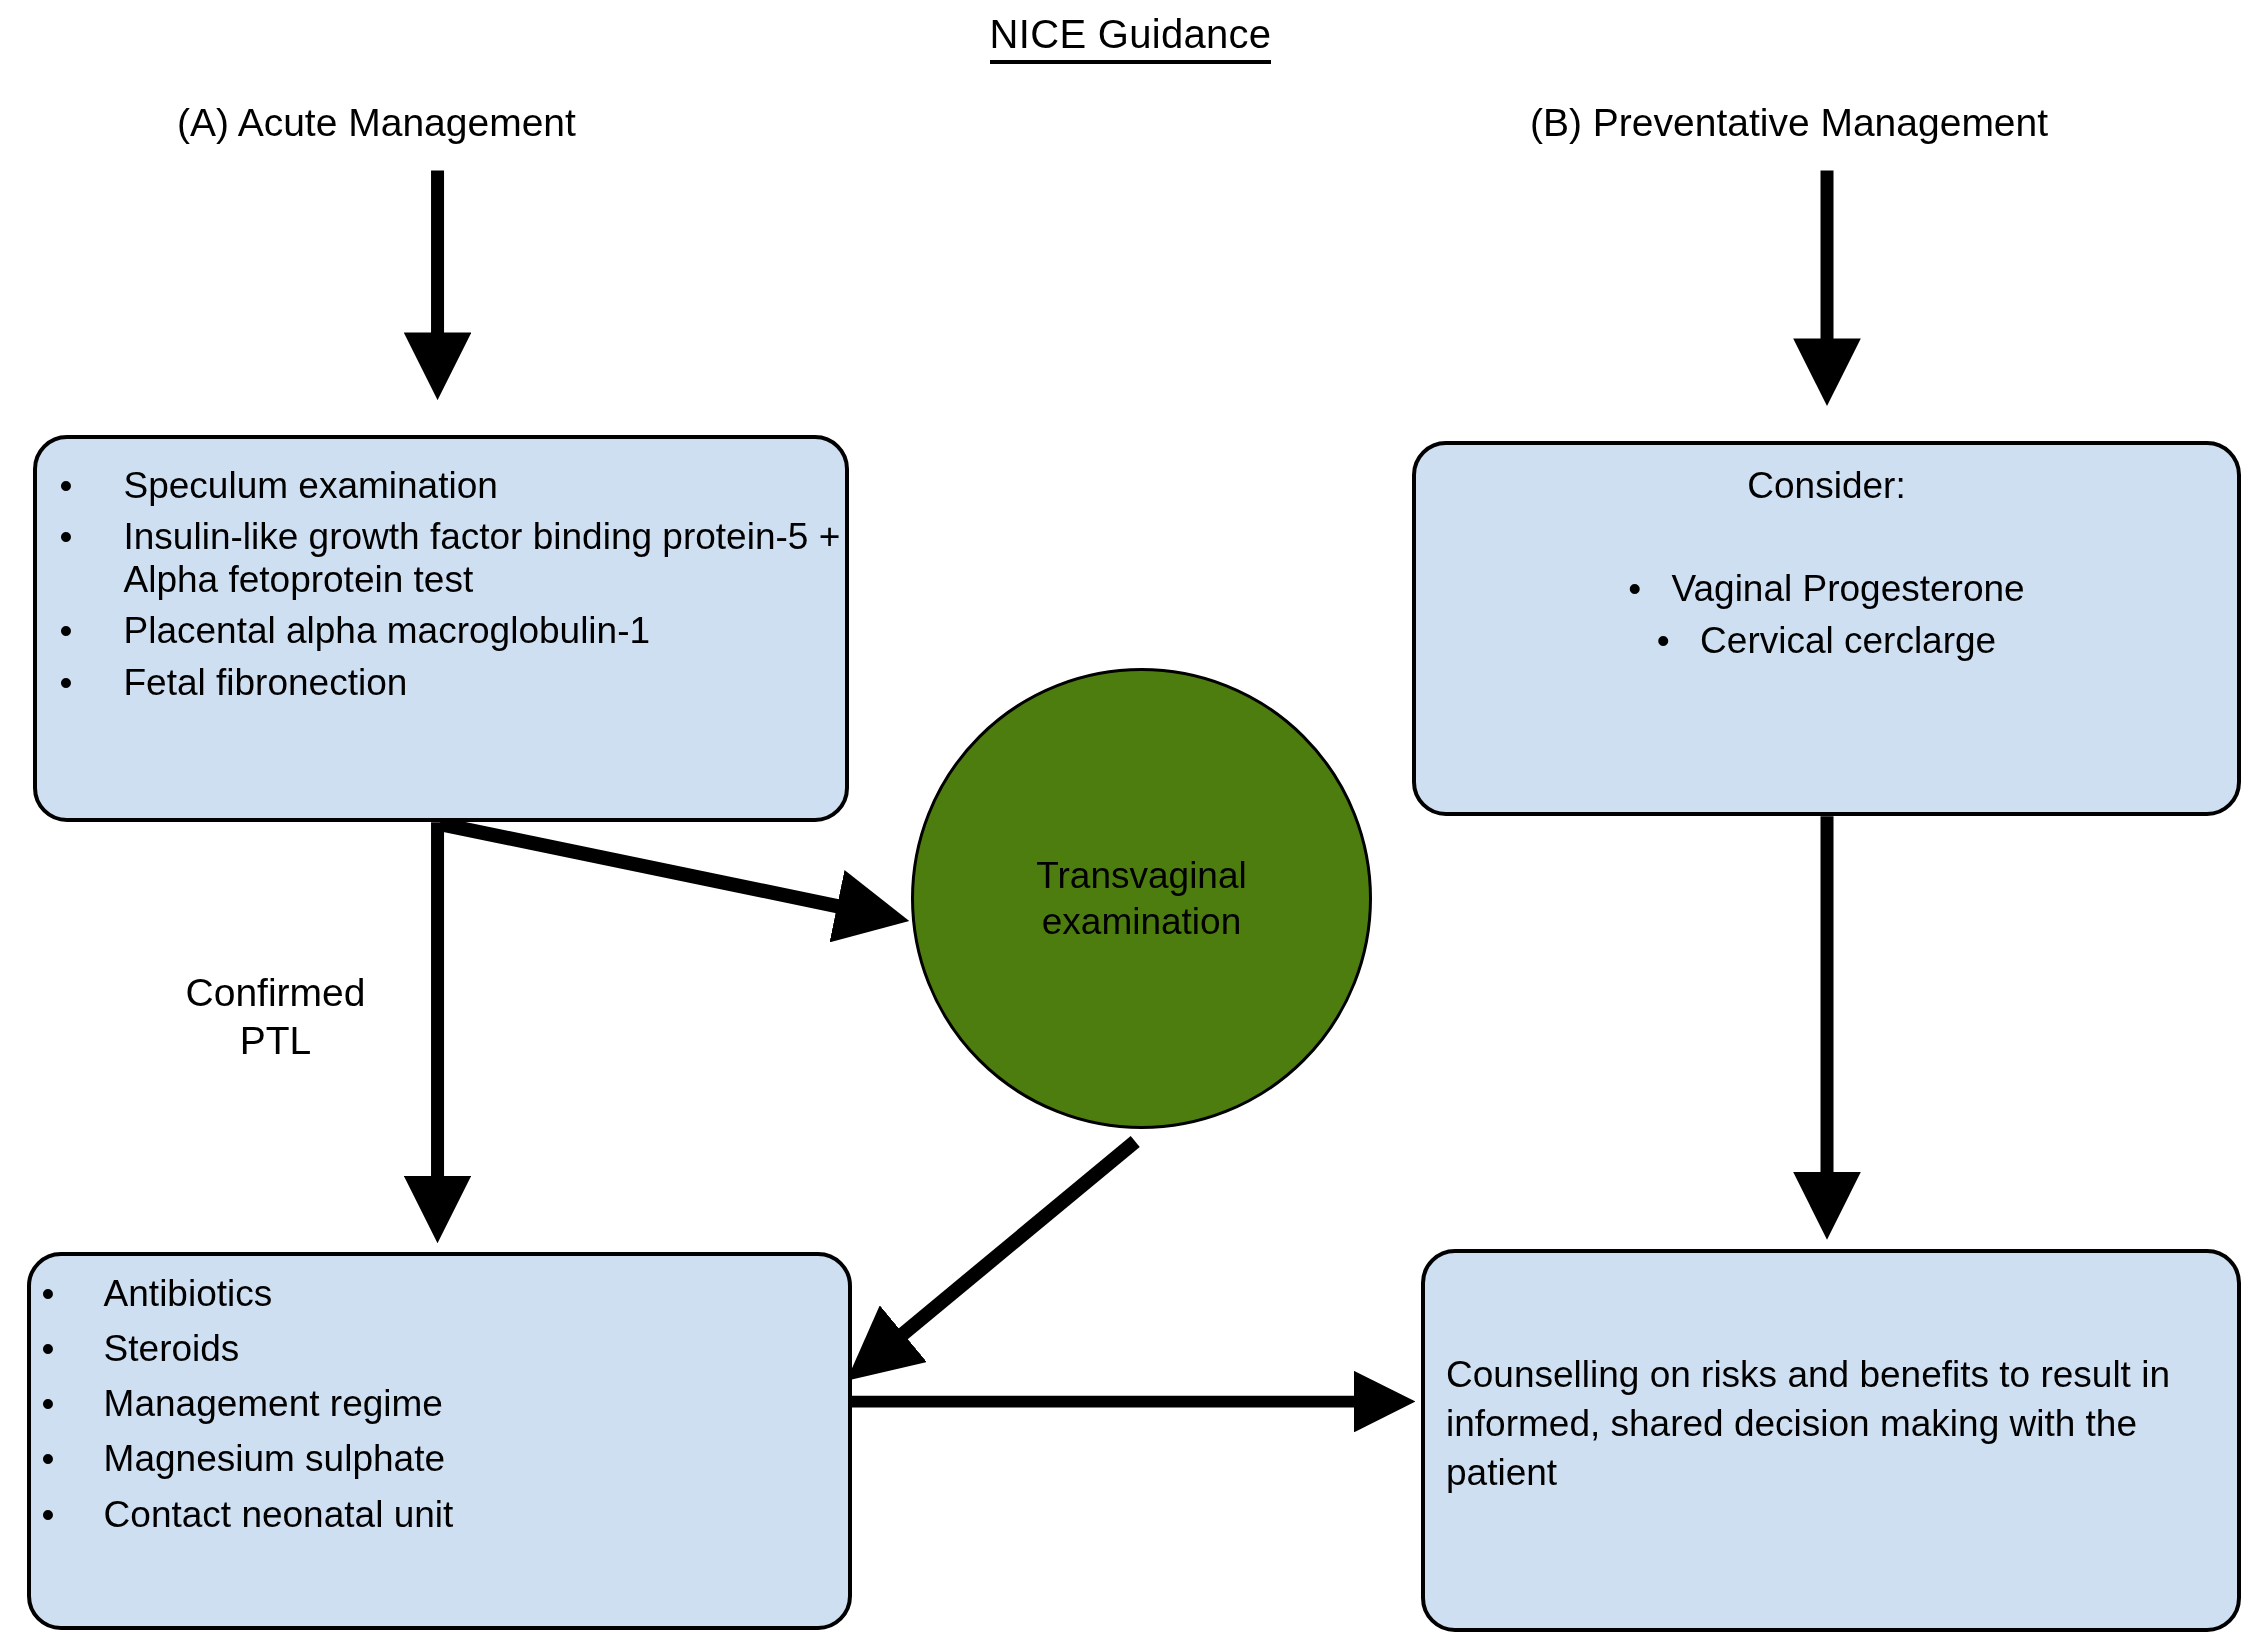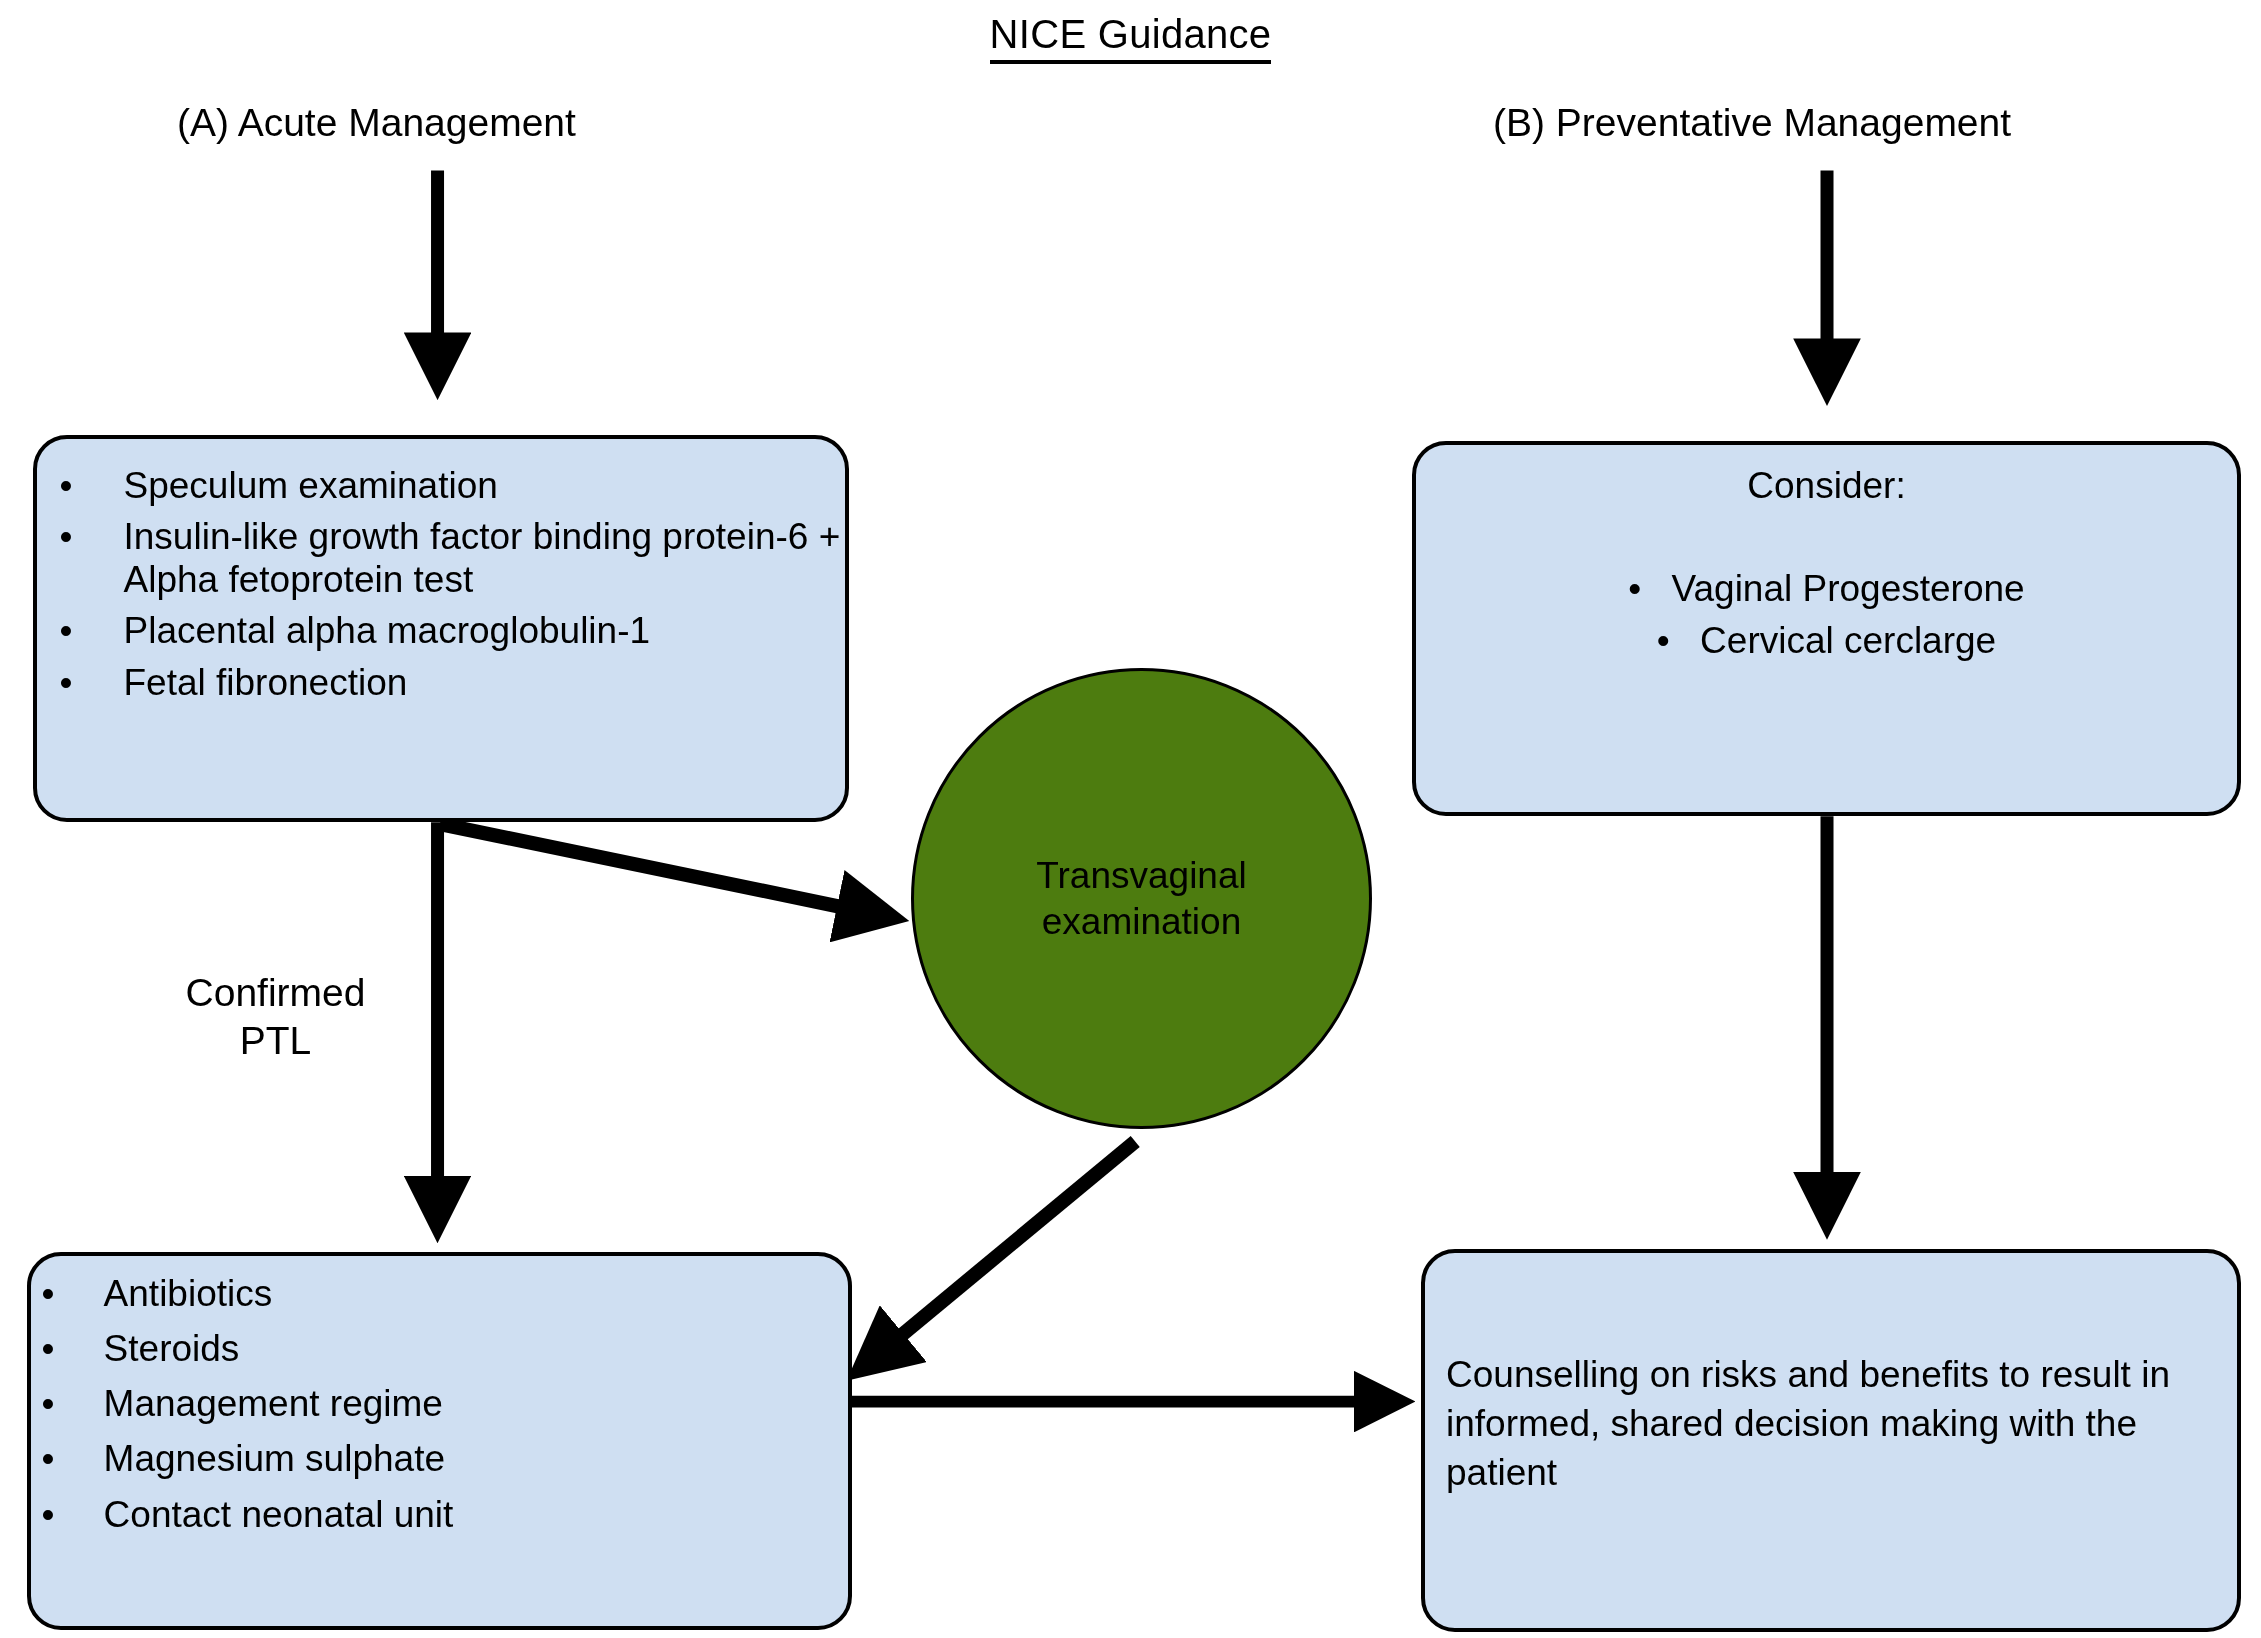--- a/index.html
+++ b/index.html
@@ -45,21 +45,21 @@
     padding-bottom: 3.5px;
   }
   .column-heading {
     position: absolute;
     font-size: 39px;
     font-weight: normal;
     line-height: 1;
     white-space: nowrap;
   }
   #heading-a { left: 177px; top: 103px; }
-  #heading-b { left: 1493px; top: 103px; }
+  #heading-b { left: 1530px; top: 103px; }
 
   
   .node-box {
     position: absolute;
     background: #cfdff2;
     border: 4.1px solid #000000;
     border-radius: 34px;
     box-sizing: border-box;
   }
   .node-circle {
@@ -193,21 +193,21 @@
 PTL</div>
 
   <div class="node-box" id="box-a1">
     <ul class="bullets">
       <li>
         <span class="dot">•</span>
         <span class="txt">Speculum examination</span>
       </li>
       <li>
         <span class="dot">•</span>
-        <span class="txt">Insulin-like growth factor binding protein-6 + Alpha fetoprotein test</span>
+        <span class="txt">Insulin-like growth factor binding protein-5 + Alpha fetoprotein test</span>
       </li>
       <li>
         <span class="dot">•</span>
         <span class="txt">Placental alpha macroglobulin-1</span>
       </li>
       <li>
         <span class="dot">•</span>
         <span class="txt">Fetal fibronection</span>
       </li>
     </ul>

